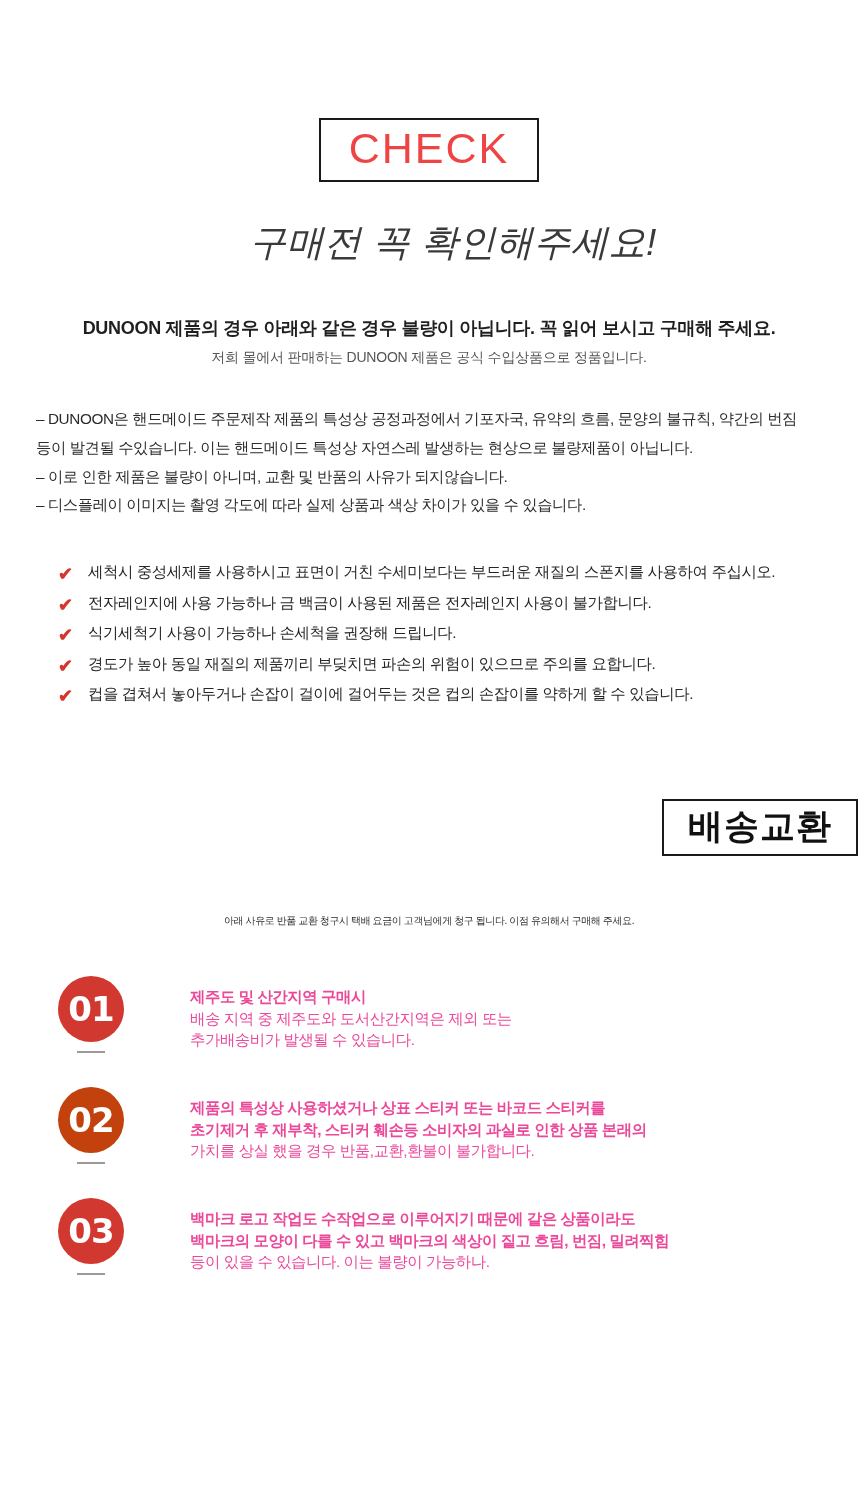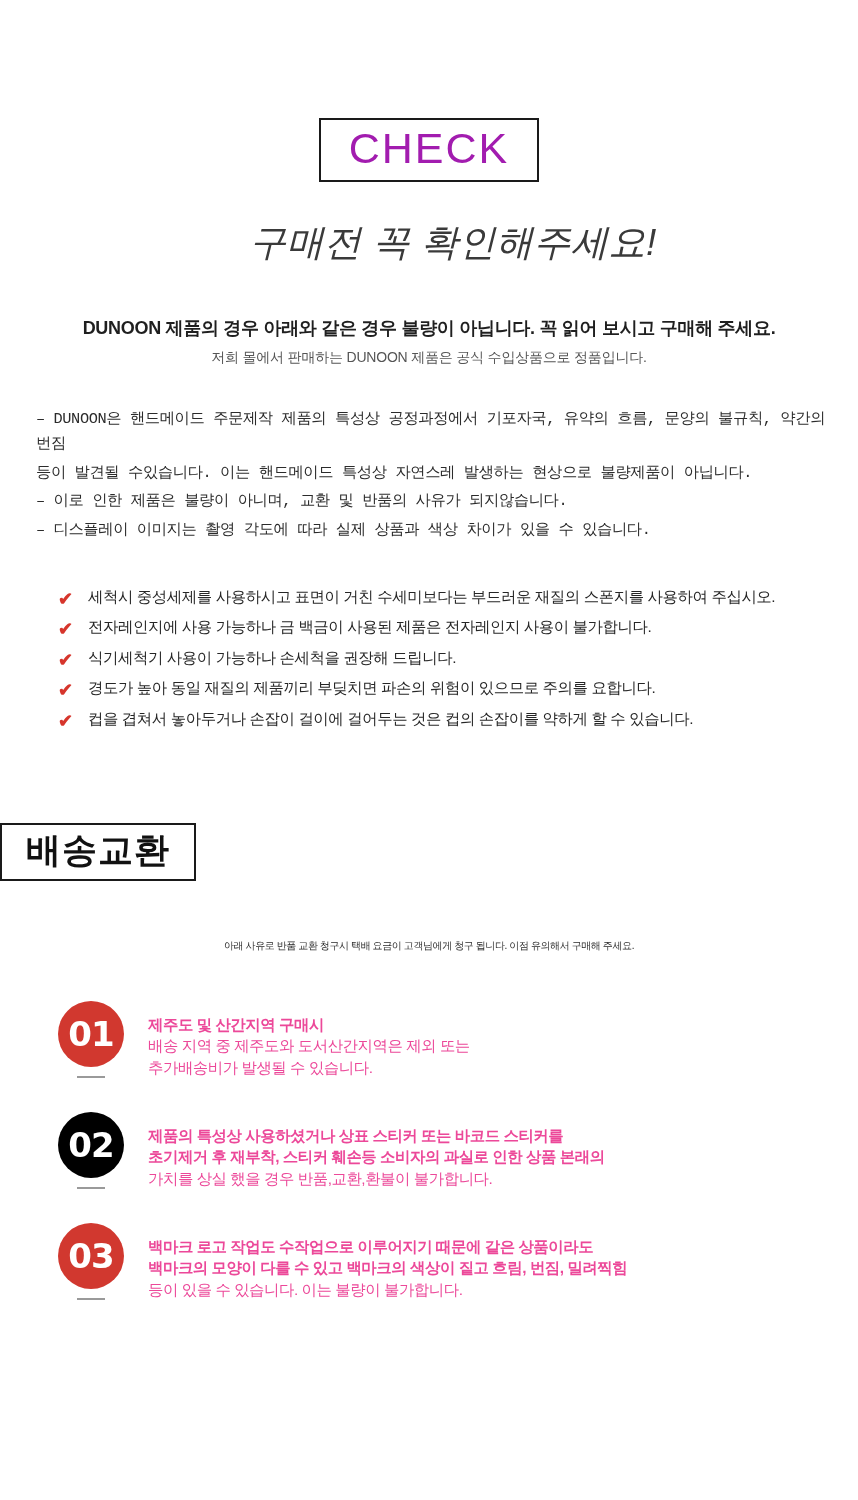--- a/index.html
+++ b/index.html
@@ -22,21 +22,21 @@
     padding-top: 118px;
   }
   .check-badge {
     display: inline-block;
     border: 2px solid #1a1a1a;
     padding: 6px 28px 9px 28px;
     font-size: 43px;
     letter-spacing: 2px;
     font-weight: 400;
     line-height: 1.05;
-    color: #a21caf;
+    color: #ef4444;
   }
   .check-head {
     text-align: center;
     font-size: 37px;
     color: #3a3a3a;
     margin-top: 36px;
     letter-spacing: 0.5px;
     font-style: italic;
     font-weight: 400;
     padding-left: 48px;
@@ -54,21 +54,20 @@
     text-align: center;
     font-size: 14px;
     color: #555555;
     margin-top: 9px;
     letter-spacing: -0.2px;
   }
 
   .dash-block {
     margin: 40px 0 0 0;
     padding: 0 28px 0 36px;
-    font-family: Liberation Mono, monospace;
   }
   .dash-line {
     font-size: 15.3px;
     color: #2b2b2b;
     line-height: 1.62;
     letter-spacing: -0.4px;
   }
   .dash-line + .dash-line { margin-top: 4px; }
 
   .check-list {
@@ -90,21 +89,21 @@
   }
   .check-text {
     font-size: 15.4px;
     color: #262626;
     line-height: 1.3;
     letter-spacing: -0.4px;
   }
 
   
   .ship-badge-wrap {
-    text-align: left;
+    text-align: right;
     margin-top: 92px;
   }
   .ship-badge {
     display: inline-block;
     border: 2px solid #1a1a1a;
     padding: 7px 24px 10px 24px;
     font-size: 35px;
     font-weight: bold;
     color: #111111;
     letter-spacing: 1px;
@@ -118,22 +117,23 @@
     letter-spacing: -0.4px;
   }
 
   .numbered {
     margin-top: 48px;
     padding-left: 58px;
     padding-right: 20px;
   }
   .num-item {
     display: flex;
-    align-items: flex-end;
+    align-items: center;
     margin-bottom: 33px;
+    gap: 42px;
   }
   .num-badge {
     flex: 0 0 90px;
     position: relative;
     height: 78px;
   }
   .num-circle {
     width: 66px; height: 66px;
     border-radius: 50%;
     background: #d1382f;
@@ -220,36 +220,36 @@
     </div>
     <div class="num-body">
       <div class="num-line bold">제주도 및 산간지역 구매시</div>
       <div class="num-line">배송 지역 중 제주도와 도서산간지역은 제외 또는</div>
       <div class="num-line">추가배송비가 발생될 수 있습니다.</div>
     </div>
   </div>
 
   <div class="num-item">
     <div class="num-badge">
-      <div class="num-circle" style="background: #000000;">02</div>
+      <div class="num-circle" style="background: #c2410c;">02</div>
       <div class="num-underline"></div>
     </div>
     <div class="num-body">
       <div class="num-line bold">제품의 특성상 사용하셨거나 상표 스티커 또는 바코드 스티커를</div>
       <div class="num-line bold">초기제거 후 재부착, 스티커 훼손등 소비자의 과실로 인한 상품 본래의</div>
       <div class="num-line">가치를 상실 했을 경우 반품,교환,환불이 불가합니다.</div>
     </div>
   </div>
 
   <div class="num-item">
     <div class="num-badge">
       <div class="num-circle" style="background: rgb(209, 56, 47);">03</div>
       <div class="num-underline"></div>
     </div>
     <div class="num-body">
       <div class="num-line bold">백마크 로고 작업도 수작업으로 이루어지기 때문에 같은 상품이라도</div>
       <div class="num-line bold">백마크의 모양이 다를 수 있고 백마크의 색상이 짙고 흐림, 번짐, 밀려찍힘</div>
-      <div class="num-line">등이 있을 수 있습니다. 이는 불량이 불가합니다.</div>
+      <div class="num-line">등이 있을 수 있습니다. 이는 불량이 가능하나.</div>
     </div>
   </div>
 
 
 </div>
 
 </body></html>

